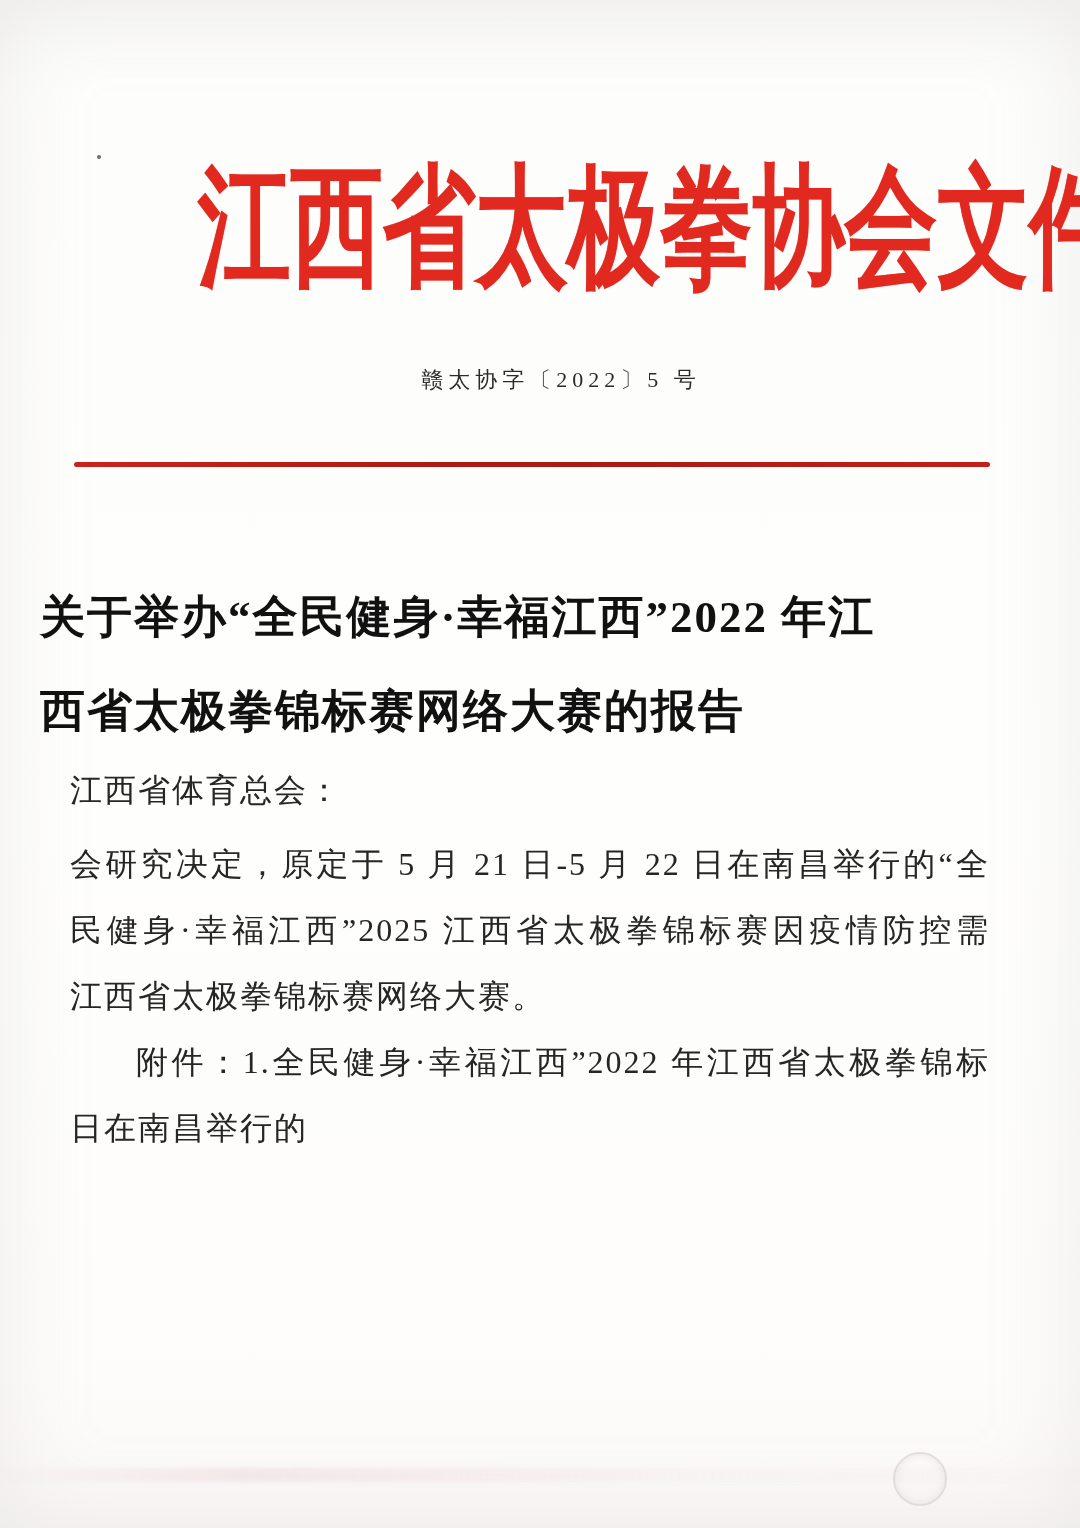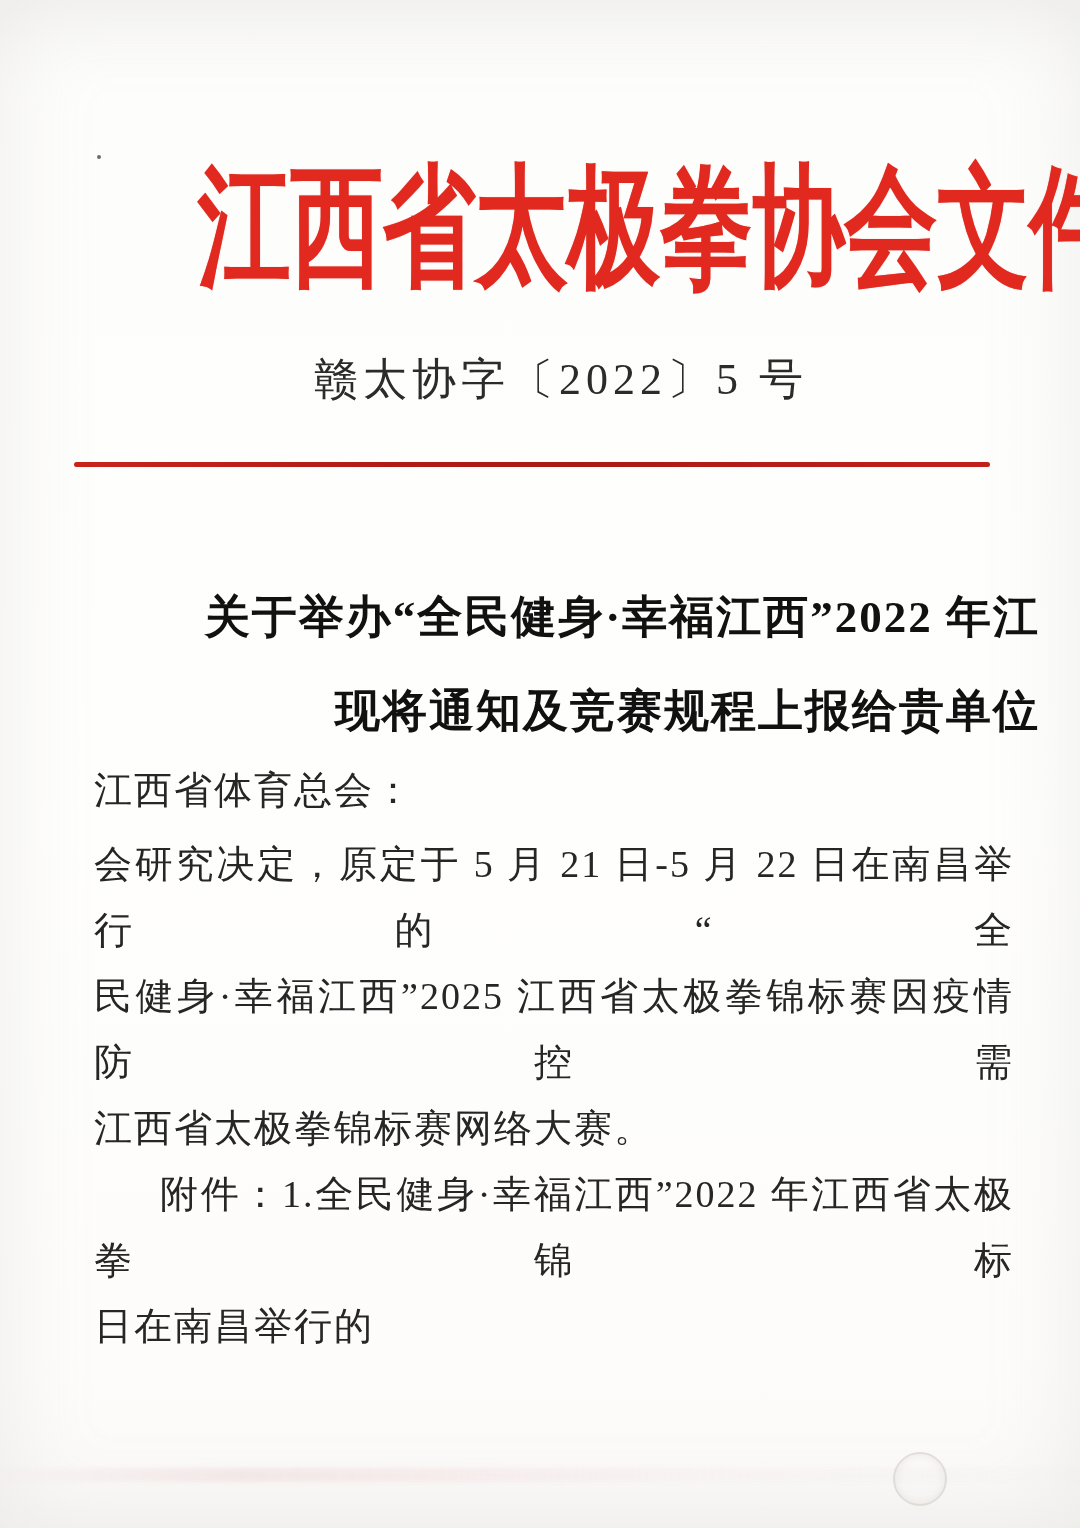--- a/index.html
+++ b/index.html
@@ -40,21 +40,21 @@
     text-shadow: 0 0 1px rgba(200, 30, 20, 0.6);
   }
 
   
   .doc-number {
     position: absolute;
     top: 356px;
     left: 0;
     right: 0;
     text-align: center;
-    font-size: 44px;
+    font-size: 22px;
     line-height: 48px;
     letter-spacing: 5px;
     color: #2b2b2b;
     margin-left: 42px;
   }
 
   
   .red-rule {
     position: absolute;
     top: 462px;
@@ -63,40 +63,39 @@
     height: 5px;
     border-radius: 3px;
     background: linear-gradient(90deg, #c8241e 0%, #b01b16 35%, #a91a16 55%, #c1201b 100%);
   }
 
   
   .doc-title {
     position: absolute;
     top: 570px;
     left: 40px;
-    right: 40px;
-    text-align: right;
+    right: 47px;
+    text-align: left;
     font-weight: bold;
     font-size: 45px;
     line-height: 94px;
     letter-spacing: 2px;
     color: var(--title-black, #111111);
   }
 
   
   .doc-body {
     position: absolute;
     top: 757px;
     left: 70px;
     width: 920px;
-    font-size: 38px;
+    font-size: 32px;
     line-height: 66px;
     letter-spacing: 2px;
     color: var(--body-text, #262626);
-    margin-left: 24px;
   }
   .doc-body .line { min-height: 66px; }
   .doc-body .salutation { margin-bottom: 8px; }
   .doc-body .indent { text-indent: 66px; }
   .doc-body .j {
     text-align: justify;
     text-align-last: justify;
   }
 
   
@@ -144,21 +143,21 @@
   <div class="org-header">
     <span class="org-header-inner">江西省太极拳协会文件</span>
   </div>
 
   <div class="doc-number">赣太协字〔2022〕5 号</div>
 
   <div class="red-rule"></div>
 
   <div class="doc-title">
     <div>关于举办“全民健身·幸福江西”2022 年江</div>
-    <div>现将通知及竞赛规程上报给贵单位</div>
+    <div>西省太极拳锦标赛网络大赛的报告</div>
   </div>
 
   <div class="doc-body">
     <div class="line salutation">江西省体育总会：</div>
     <div class="line j">会研究决定，原定于 5 月 21 日-5 月 22 日在南昌举行的“全</div>
     <div class="line j">民健身·幸福江西”2025 江西省太极拳锦标赛因疫情防控需</div>
     <div class="line">江西省太极拳锦标赛网络大赛。</div>
     <div class="line indent j">附件：1.全民健身·幸福江西”2022 年江西省太极拳锦标</div>
     <div class="line">日在南昌举行的</div>
   </div>

